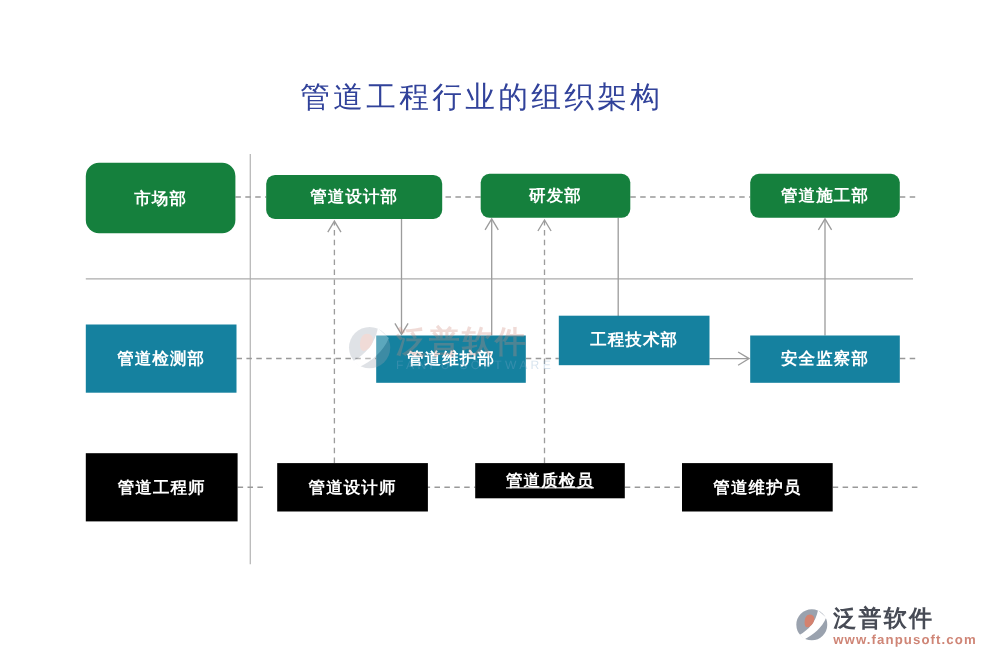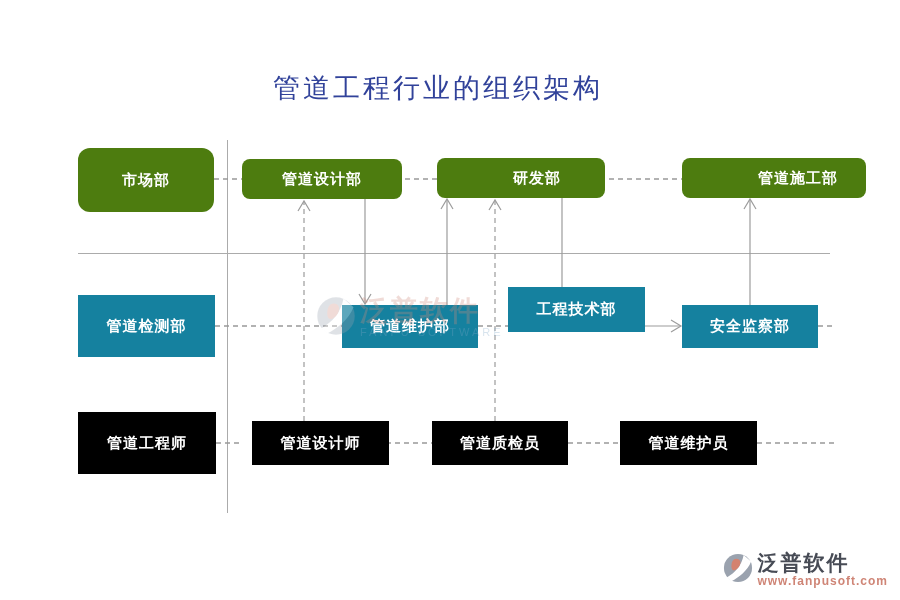--- a/index.html
+++ b/index.html
@@ -9,37 +9,37 @@
   }
   #page-title{
     position:absolute;left:0;top:70px;width:876px;text-align:center;
     font-family:"Liberation Serif","DejaVu Serif",serif;
     font-size:27px;color:#31429A;letter-spacing:3px;white-space:nowrap;
   }
   .node{
     position:absolute;display:flex;align-items:center;justify-content:center;
     color:#ffffff;font-weight:bold;font-size:15px;letter-spacing:1px;z-index:2;
   }
-  .lv1{background:#4d7c0f;border-radius:8px;}
+  .lv1{background:#15803d;border-radius:8px;}
   .lv1.big{border-radius:12px;}
   .lv2{background:#15819F;}
   .lv3{background:#000000;}
 
   
   #n-market        {left:78px;  top:148px; width:136px; height:64px;}
   #n-design-dept   {left:242px; top:159px; width:160px; height:40px;}
-  #n-rd-dept       {left:437px; top:158px; width:136px; height:40px;padding-left:32px;}
-  #n-construction  {left:682px; top:158px; width:136px; height:40px;padding-left:48px;}
+  #n-rd-dept       {left:437px; top:158px; width:136px; height:40px;}
+  #n-construction  {left:682px; top:158px; width:136px; height:40px;}
   #n-inspection    {left:78px;  top:295px; width:137px; height:62px;}
   #n-maintenance   {left:342px; top:305px; width:136px; height:43px;}
   #n-eng-tech      {left:508px; top:287px; width:137px; height:45px;}
   #n-safety        {left:682px; top:305px; width:136px; height:43px;}
   #n-engineer      {left:78px;  top:412px; width:138px; height:62px;}
   #n-designer      {left:252px; top:421px; width:137px; height:44px;}
-  #n-qc            {left:432px; top:421px; width:136px; height:44px;}
+  #n-qc            {left:432px; top:421px; width:136px; height:32px;text-decoration:underline;}
   #n-maintainer    {left:620px; top:421px; width:137px; height:44px;}
 
   #connector-layer{position:absolute;left:0;top:0;z-index:1;}
 
   
   #watermark-center{
     position:absolute;left:316px;top:296px;width:170px;height:60px;z-index:3;
     opacity:0.30;pointer-events:none;display:flex;align-items:flex-start;
   }
   #watermark-center .wm-text{margin-left:4px;}

